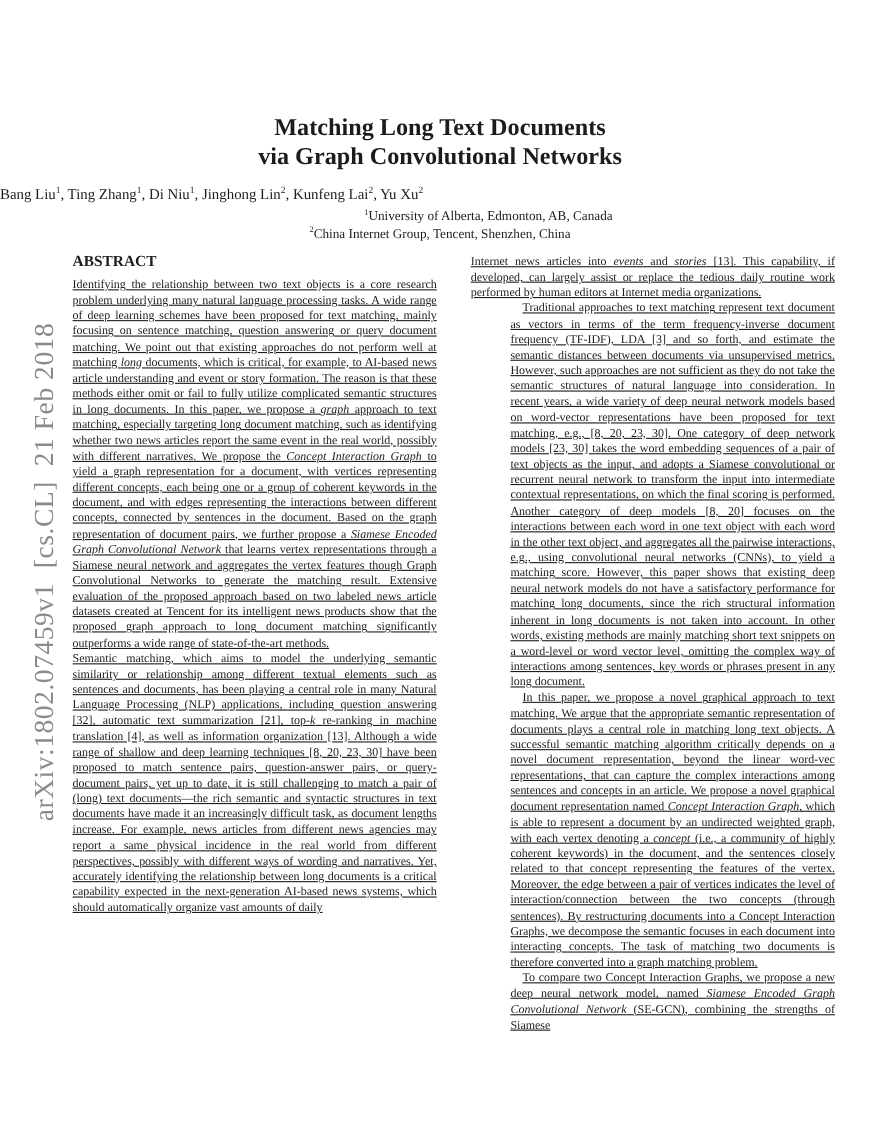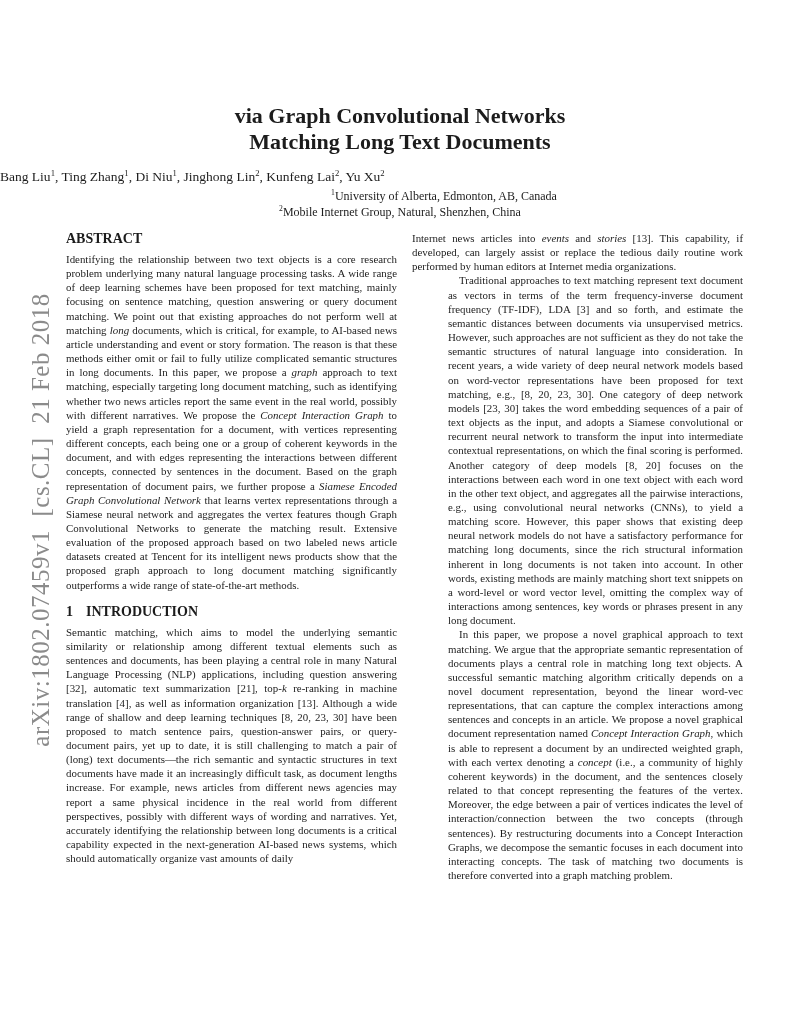--- a/index.html
+++ b/index.html
@@ -59,21 +59,21 @@
     width: 100%;
     text-align: center;
     font-size: 12px;
   }
   .columns {
     position: absolute;
     top: 231px;
     left: 66px;
     width: 680px;
     display: flex;
-    gap: 15px;
+    gap: 31px;
   }
   .col {
     flex: 0 0 331px;
     width: 331px;
     text-align: justify;
     font-size: 10.9px;
     line-height: 14.15px;
     -webkit-hyphens: auto;
     hyphens: auto;
   }
@@ -87,59 +87,58 @@
   }
   .section-heading {
     margin-top: 12px;
   }
   .section-number {
     display: inline-block;
     margin-right: 13px;
   }
   .body-para {
     margin: 0;
+    text-decoration: underline;
   }
   .body-para.indent {
     text-indent: 11px;
     margin-left: 36px;
   }
   .it {
     font-style: italic;
   }
   sup {
     font-size: 64%;
     line-height: 0;
   }
 </style>
 </head>
 <body>
 
 <div class="watermark">arXiv:1802.07459v1  [cs.CL]  21 Feb 2018</div>
 
 <div class="title">
+  <div>Matching Long Text Documents</div>
   <div>via Graph Convolutional Networks</div>
-  <div>Matching Long Text Documents</div>
 </div>
 
 <div class="authors"><span>Bang Liu</span><sup>1</sup><span>, Ting Zhang</span><sup>1</sup><span>, Di Niu</span><sup>1</sup><span>, Jinghong Lin</span><sup>2</sup><span>, Kunfeng Lai</span><sup>2</sup><span>, Yu Xu</span><sup>2</sup></div>
 
 <div class="affil1"><sup>1</sup><span>University of Alberta, Edmonton, AB, Canada</span></div>
 
-<div class="affil2"><sup>2</sup><span>Mobile Internet Group, Natural, Shenzhen, China</span></div>
+<div class="affil2"><sup>2</sup><span>China Internet Group, Tencent, Shenzhen, China</span></div>
 
 <div class="columns">
 
   <div class="col">
     <h2 class="col-heading">ABSTRACT</h2>
     <p class="body-para"><span>Identifying the relationship between two text objects is a core research problem underlying many natural language processing tasks. A wide range of deep learning schemes have been proposed for text matching, mainly focusing on sentence matching, question answering or query document matching. We point out that existing approaches do not perform well at matching </span><span class="it">long</span><span> documents, which is critical, for example, to AI-based news article understanding and event or story formation. The reason is that these methods either omit or fail to fully utilize complicated semantic structures in long documents. In this paper, we propose a </span><span class="it">graph</span><span> approach to text matching, especially targeting long document matching, such as identifying whether two news articles report the same event in the real world, possibly with different narratives. We propose the </span><span class="it">Concept Interaction Graph</span><span> to yield a graph representation for a document, with vertices representing different concepts, each being one or a group of coherent keywords in the document, and with edges representing the interactions between different concepts, connected by sentences in the document. Based on the graph representation of document pairs, we further propose a </span><span class="it">Siamese Encoded Graph Convolutional Network</span><span> that learns vertex representations through a Siamese neural network and aggregates the vertex features though Graph Convolutional Networks to generate the matching result. Extensive evaluation of the proposed approach based on two labeled news article datasets created at Tencent for its intelligent news products show that the proposed graph approach to long document matching significantly outperforms a wide range of state-of-the-art methods.</span></p>
-    <h2 class="col-heading section-heading">
-      <span class="section-number">1</span><span>INTRODUCTION</span>
-    </h2>
     <p class="body-para"><span>Semantic matching, which aims to model the underlying semantic similarity or relationship among different textual elements such as sentences and documents, has been playing a central role in many Natural Language Processing (NLP) applications, including question answering [32], automatic text summarization [21], top-</span><span class="it">k</span><span> re-ranking in machine translation [4], as well as information organization [13]. Although a wide range of shallow and deep learning techniques [8, 20, 23, 30] have been proposed to match sentence pairs, question-answer pairs, or query-document pairs, yet up to date, it is still challenging to match a pair of (long) text documents—the rich semantic and syntactic structures in text documents have made it an increasingly difficult task, as document lengths increase. For example, news articles from different news agencies may report a same physical incidence in the real world from different perspectives, possibly with different ways of wording and narratives. Yet, accurately identifying the relationship between long documents is a critical capability expected in the next-generation AI-based news systems, which should automatically organize vast amounts of daily</span></p>
   </div>
 
   <div class="col">
       <p class="body-para"><span>Internet news articles into </span><span class="it">events</span><span> and </span><span class="it">stories</span><span> [13]. This capability, if developed, can largely assist or replace the tedious daily routine work performed by human editors at Internet media organizations.</span></p>
       <p class="body-para indent"><span>Traditional approaches to text matching represent text document as vectors in terms of the term frequency-inverse document frequency (TF-IDF), LDA [3] and so forth, and estimate the semantic distances between documents via unsupervised metrics. However, such approaches are not sufficient as they do not take the semantic structures of natural language into consideration. In recent years, a wide variety of deep neural network models based on word-vector representations have been proposed for text matching, e.g., [8, 20, 23, 30]. One category of deep network models [23, 30] takes the word embedding sequences of a pair of text objects as the input, and adopts a Siamese convolutional or recurrent neural network to transform the input into intermediate contextual representations, on which the final scoring is performed. Another category of deep models [8, 20] focuses on the interactions between each word in one text object with each word in the other text object, and aggregates all the pairwise interactions, e.g., using convolutional neural networks (CNNs), to yield a matching score. However, this paper shows that existing deep neural network models do not have a satisfactory performance for matching long documents, since the rich structural information inherent in long documents is not taken into account. In other words, existing methods are mainly matching short text snippets on a word-level or word vector level, omitting the complex way of interactions among sentences, key words or phrases present in any long document.</span></p>
       <p class="body-para indent"><span>In this paper, we propose a novel graphical approach to text matching. We argue that the appropriate semantic representation of documents plays a central role in matching long text objects. A successful semantic matching algorithm critically depends on a novel document representation, beyond the linear word-vec representations, that can capture the complex interactions among sentences and concepts in an article. We propose a novel graphical document representation named </span><span class="it">Concept Interaction Graph</span><span>, which is able to represent a document by an undirected weighted graph, with each vertex denoting a </span><span class="it">concept</span><span> (i.e., a community of highly coherent keywords) in the document, and the sentences closely related to that concept representing the features of the vertex. Moreover, the edge between a pair of vertices indicates the level of interaction/connection between the two concepts (through sentences). By restructuring documents into a Concept Interaction Graphs, we decompose the semantic focuses in each document into interacting concepts. The task of matching two documents is therefore converted into a graph matching problem.</span></p>
+      <p class="body-para indent"><span>To compare two Concept Interaction Graphs, we propose a new deep neural network model, named </span><span class="it">Siamese Encoded Graph Convolutional Network</span><span> (SE-GCN), combining the strengths of Siamese</span></p>
     </div>
 
 </div>
 
 </body></html>

